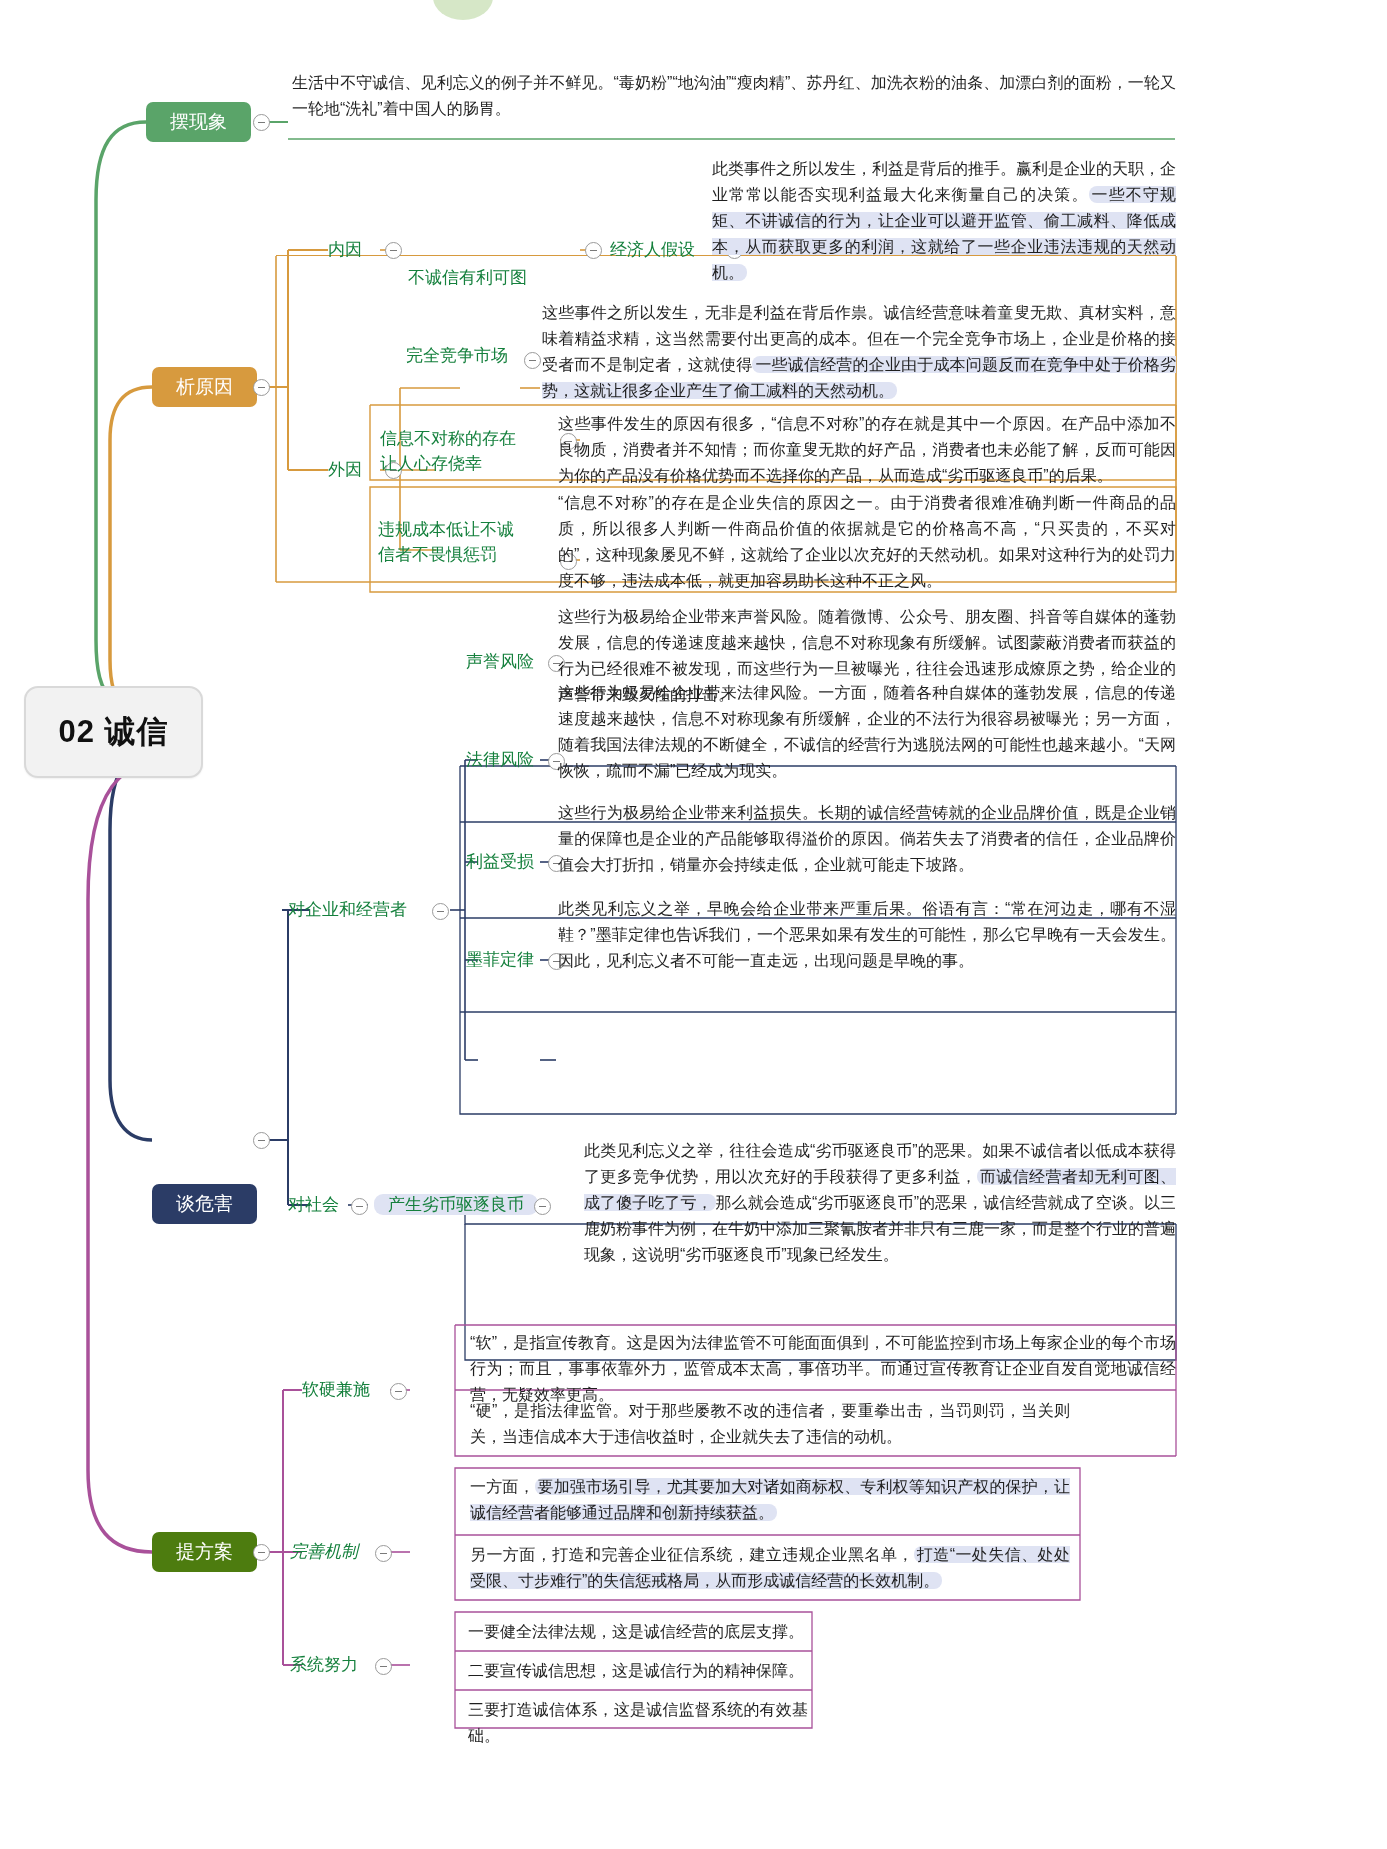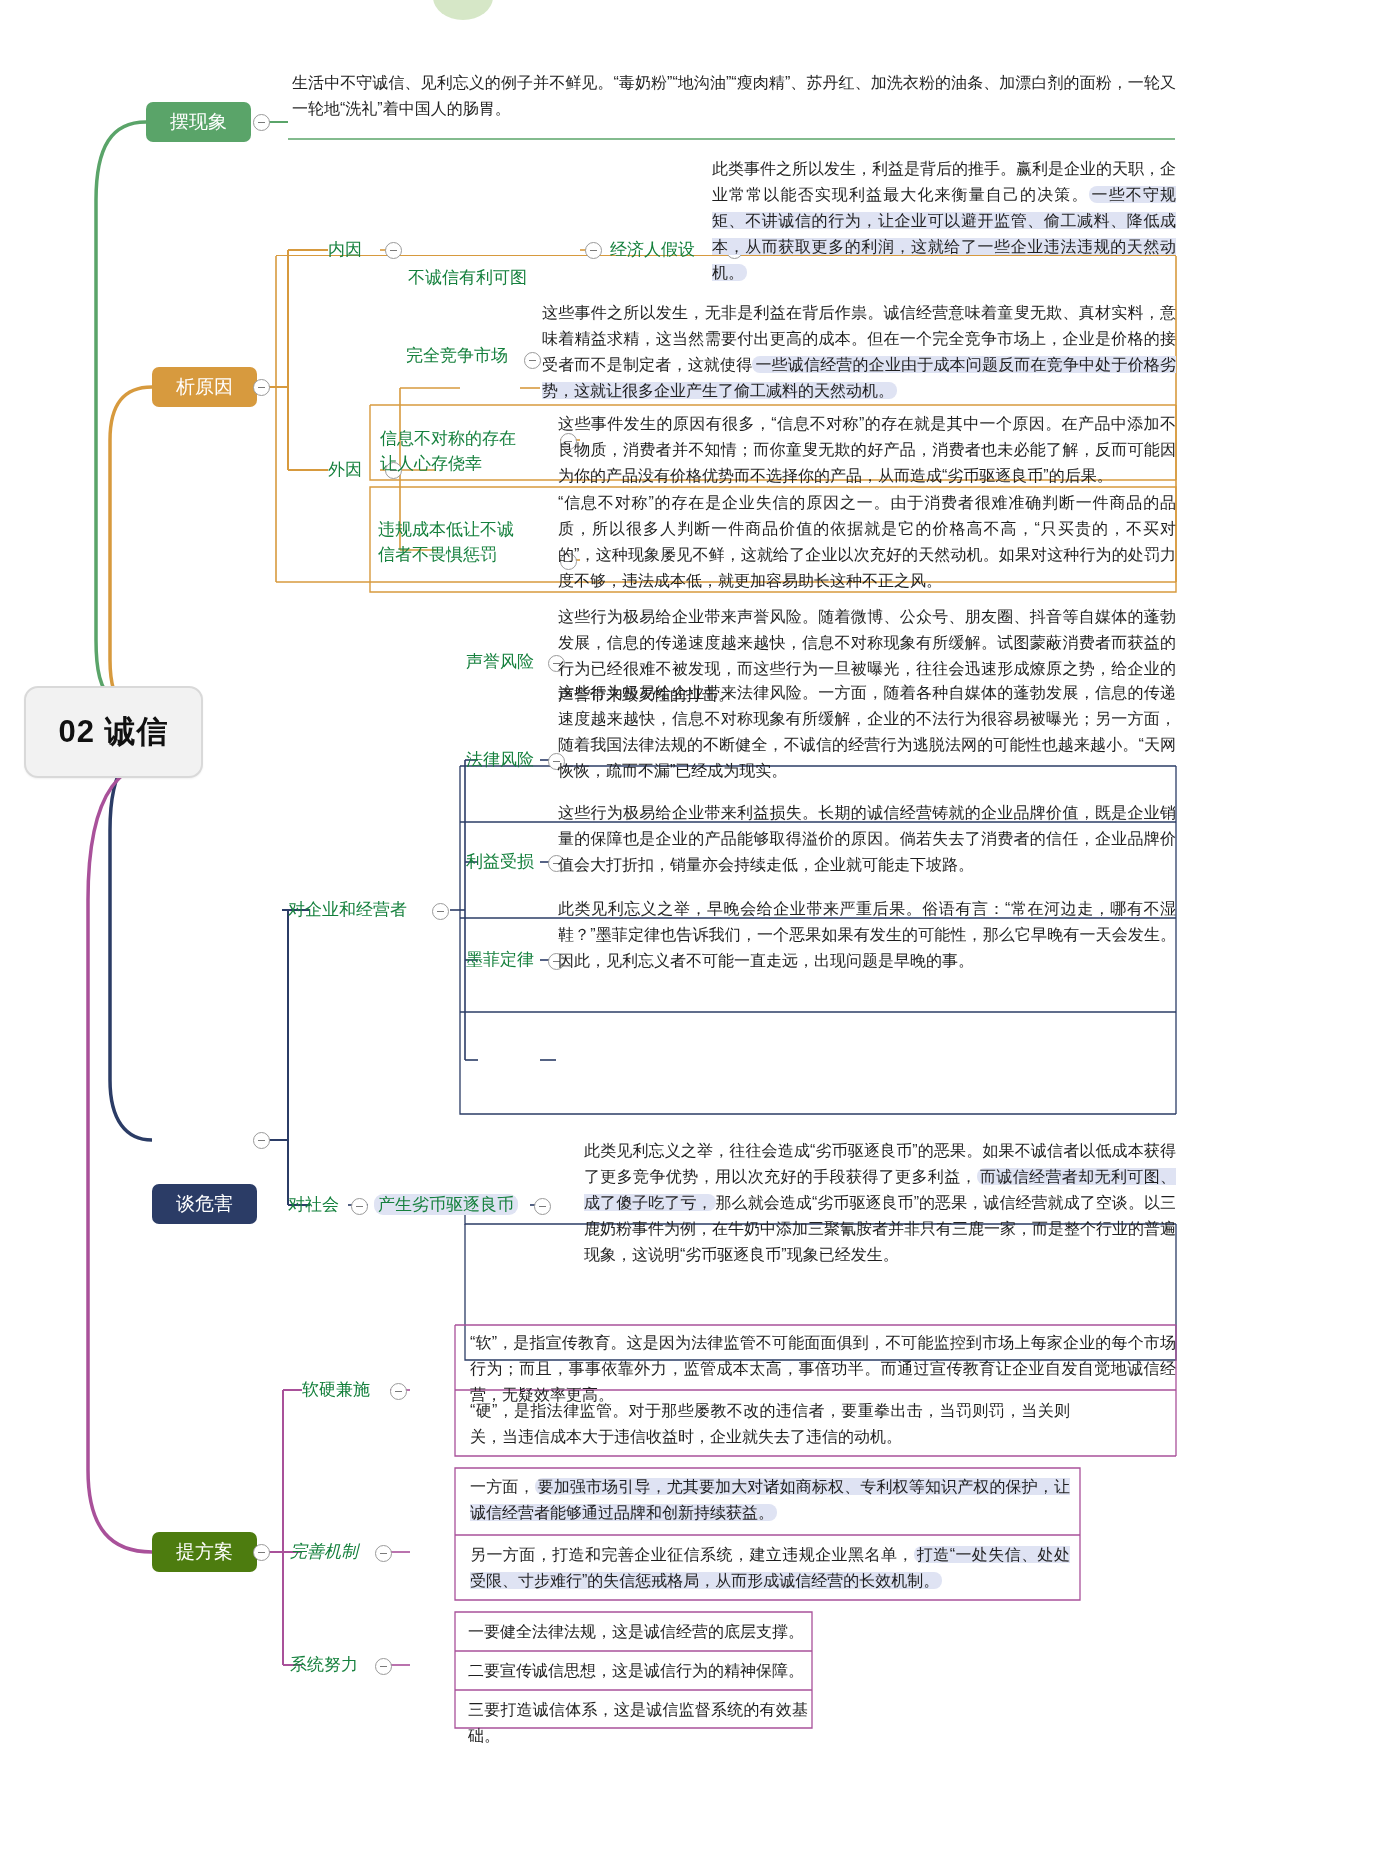--- a/index.html
+++ b/index.html
@@ -32,21 +32,21 @@
   .l1.orange{background:#d79a3e;}
   .l1.navy{background:#2b3c66;}
   .l1.purple{background:#4d7c0f;}
 
   
   .lbl{
     position:absolute;font-size:17px;color:#15803d;white-space:nowrap;line-height:1.45;
   }
   .lbl.two-line{white-space:normal;width:130px;}
 
-  .hl{background:#dfe3f3;border-radius:9px;padding:1px 4px;}
+  .hl{background:#dfe3f3;border-radius:9px;padding:1px 14px;}
 
   
   .toggle{
     position:absolute;width:15px;height:15px;border-radius:50%;
     border:1px solid #9a9a9a;background:#fff;
     display:flex;align-items:center;justify-content:center;
     font-size:11px;line-height:1;color:#6d6d6d;
   }
   .toggle::after{content:"";display:block;width:7px;height:1px;background:#7a7a7a;}
 

